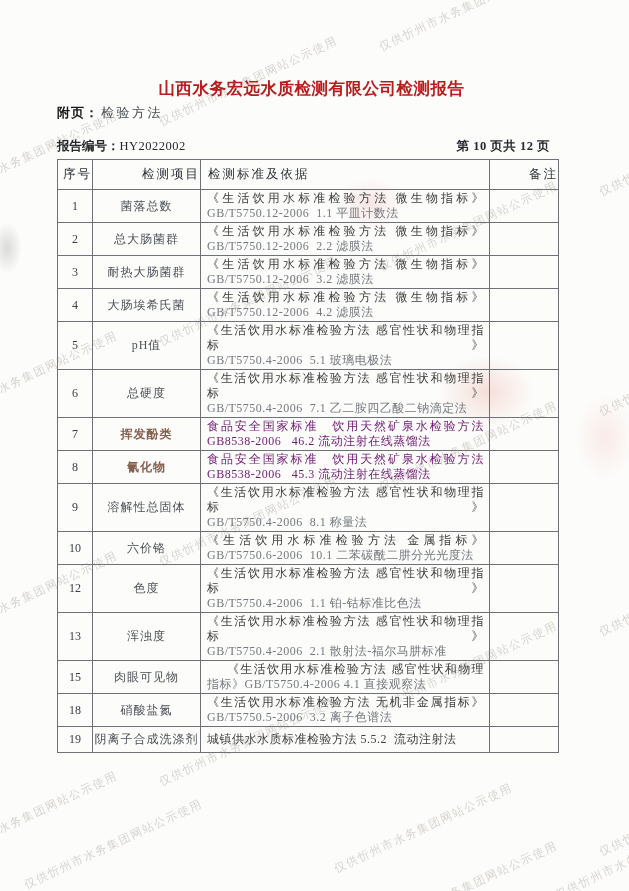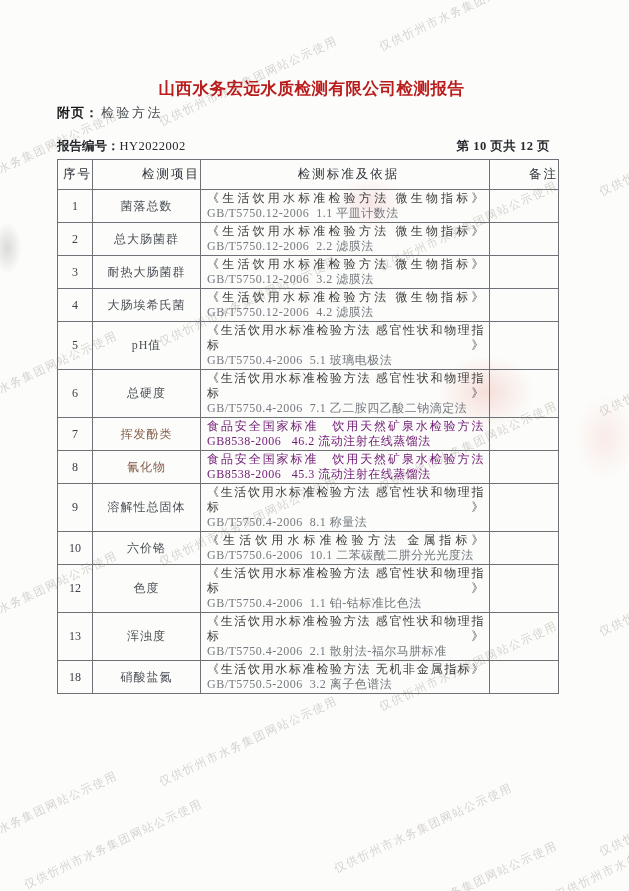--- a/index.html
+++ b/index.html
@@ -60,39 +60,39 @@
     position:absolute;left:57px;top:159px;
     width:501px;border-collapse:collapse;table-layout:fixed;
     border:1.5px solid #595d61;
   }
   .methods th,.methods td{border:1px solid #6e7276;padding:0;}
   .methods thead tr{height:30px;}
   .methods th{
     font-weight:normal;font-size:12.5px;color:#2c3036;letter-spacing:2px;
     text-align:right;
   }
-  .methods th.c-std{text-align:center;padding-left:7px;}
+  .methods th.c-std{text-align:left;padding-left:7px;}
   .methods tbody tr{height:32px;}
   .methods tbody tr.single{height:26px;}
   td.no{text-align:center;font-size:12px;color:#3c4046;}
   td.item{text-align:center;font-size:12px;color:#4c5157;letter-spacing:1px;}
   td.std{padding:1px 5px 1px 6px;vertical-align:middle;}
   td.remark{font-size:11px;color:#555;text-align:center;}
   .l1{
     font-size:12px;line-height:15px;color:#404040;
     letter-spacing:.5px;
     text-align:justify;text-align-last:justify;
   }
   .l2{
     font-size:12px;line-height:15px;color:#74797f;
     letter-spacing:.5px;white-space:pre;
   }
   tr.indent .l1{padding-left:20px;}
   tr.warm .l1,tr.warm .l2{color:#701a75;}
-  tr.warm td.item{color:#86604f;}
+  tr.warm td.item{color:#86604f;font-weight:bold;}
   tr.single .l1{text-align:left;text-align-last:left;white-space:pre;}
 </style>
 </head>
 <body>
 
 <div class="page">
 
   <div class="wm-layer">
       <span class="wm" style="left: -60px; top: 190px;">仅供忻州市水务集团网站公示使用</span>
       <span class="wm" style="left: 160px; top: 115px;">仅供忻州市水务集团网站公示使用</span>
@@ -252,25 +252,42 @@
           </tr>
           <tr>
             <td class="no">13</td>
             <td class="item">浑浊度</td>
             <td class="std">
               <div class="l1">《生活饮用水标准检验方法 感官性状和物理指标》</div>
               <div class="l2">GB/T5750.4-2006  2.1 散射法-福尔马肼标准</div>
             </td>
             <td class="remark"></td>
           </tr>
+          <tr class="indent">
+            <td class="no">15</td>
+            <td class="item">肉眼可见物</td>
+            <td class="std">
+              <div class="l1">《生活饮用水标准检验方法 感官性状和物理</div>
+              <div class="l2">指标》GB/T5750.4-2006 4.1 直接观察法</div>
+            </td>
+            <td class="remark"></td>
+          </tr>
           <tr>
             <td class="no">18</td>
             <td class="item">硝酸盐氮</td>
             <td class="std">
               <div class="l1">《生活饮用水标准检验方法 无机非金属指标》</div>
               <div class="l2">GB/T5750.5-2006  3.2 离子色谱法</div>
+            </td>
+            <td class="remark"></td>
+          </tr>
+          <tr class="single">
+            <td class="no">19</td>
+            <td class="item">阴离子合成洗涤剂</td>
+            <td class="std">
+              <div class="l1">城镇供水水质标准检验方法 5.5.2  流动注射法</div>
             </td>
             <td class="remark"></td>
           </tr>
         </tbody>
     </table>
   </div>
 </div>
 
 </body></html>

